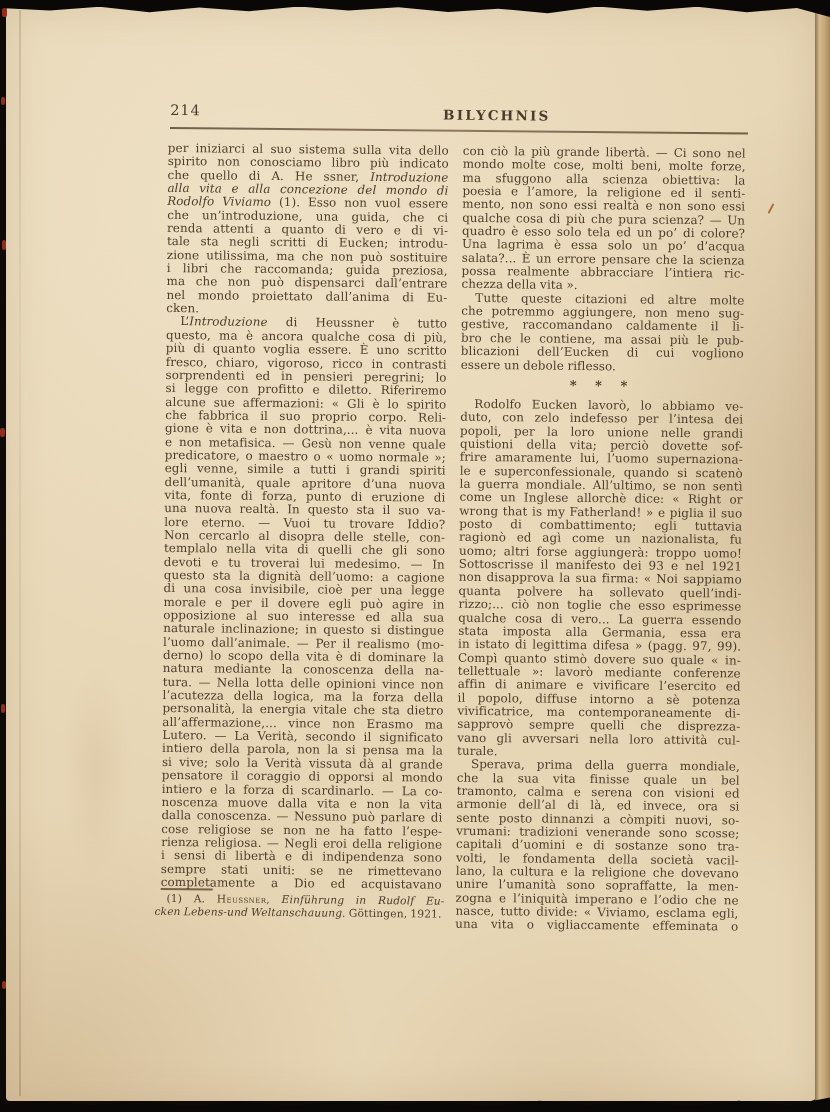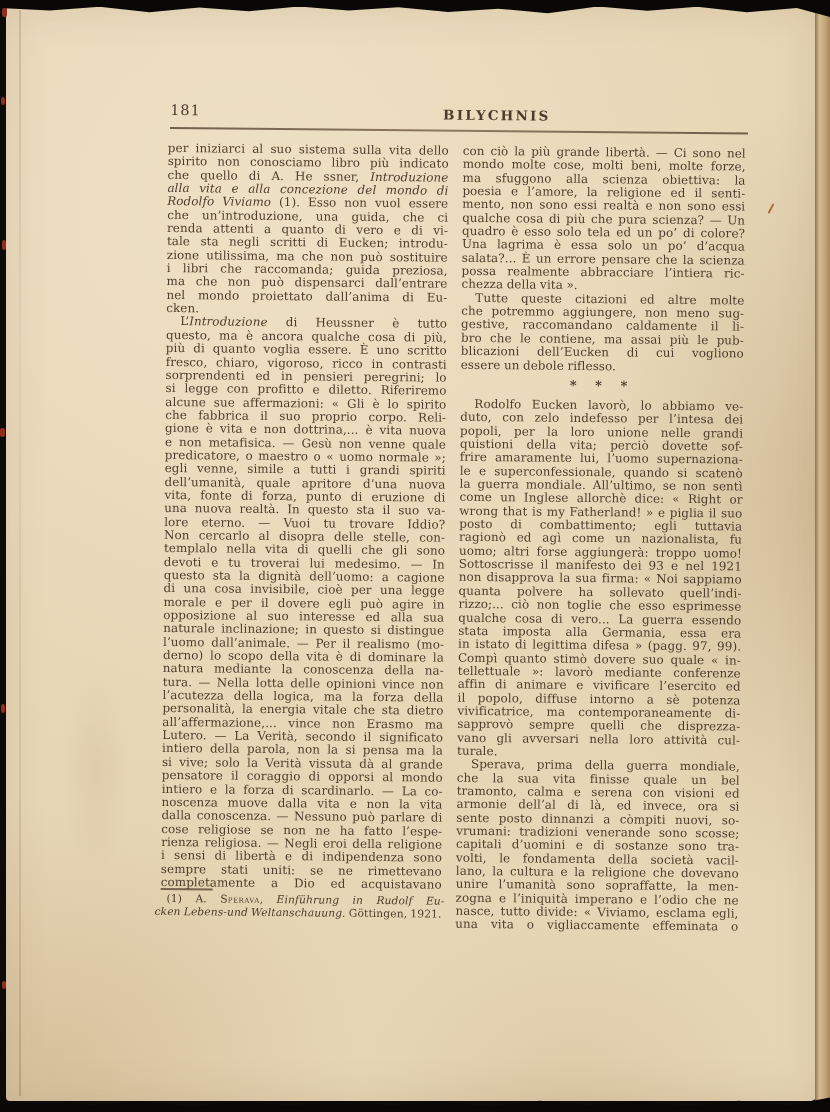--- a/index.html
+++ b/index.html
@@ -92,21 +92,21 @@
 <div class="rag-bottom"></div>
 <span class="speck s1"></span>
 <span class="speck s2"></span>
 <span class="speck s3"></span>
 <span class="speck s4"></span>
 <span class="speck s5"></span>
 <span class="speck s6"></span>
 <span class="speck s7"></span>
 
 <div class="content">
-  <div class="pagenum">181</div>
+  <div class="pagenum">214</div>
   <div class="journal">BILYCHNIS</div>
   <div class="rule"></div>
 
   <div class="col left" id="leftCol">
       <div class="line">per iniziarci al suo sistema sulla vita dello</div>
       <div class="line">spirito non conosciamo libro più indicato</div>
       <div class="line">che quello di A. He ssner, <i>Introduzione</i></div>
       <div class="line"><i>alla vita e alla concezione del mondo di</i></div>
       <div class="line"><i>Rodolfo Viviamo</i> (1). Esso non vuol essere</div>
       <div class="line">che un’introduzione, una guida, che ci</div>
@@ -219,16 +219,16 @@
       <div class="line">volti, le fondamenta della società vacil-</div>
       <div class="line">lano, la cultura e la religione che dovevano</div>
       <div class="line">unire l’umanità sono sopraffatte, la men-</div>
       <div class="line">zogna e l’iniquità imperano e l’odio che ne</div>
       <div class="line">nasce, tutto divide: « Viviamo, esclama egli,</div>
       <div class="line">una vita o vigliaccamente effeminata o</div>
     </div>
 
   <div class="fnrule"></div>
   <div class="footnote" id="footnoteLines">
-      <div class="line in">(1) A. <span class="sc">Sperava</span>, <i>Einführung in Rudolf Eu-</i></div>
+      <div class="line in">(1) A. <span class="sc">Heussner</span>, <i>Einführung in Rudolf Eu-</i></div>
       <div class="line end"><i>cken Lebens-und Weltanschauung.</i> Göttingen, 1921.</div>
     </div>
 </div>
 
 </body></html>

